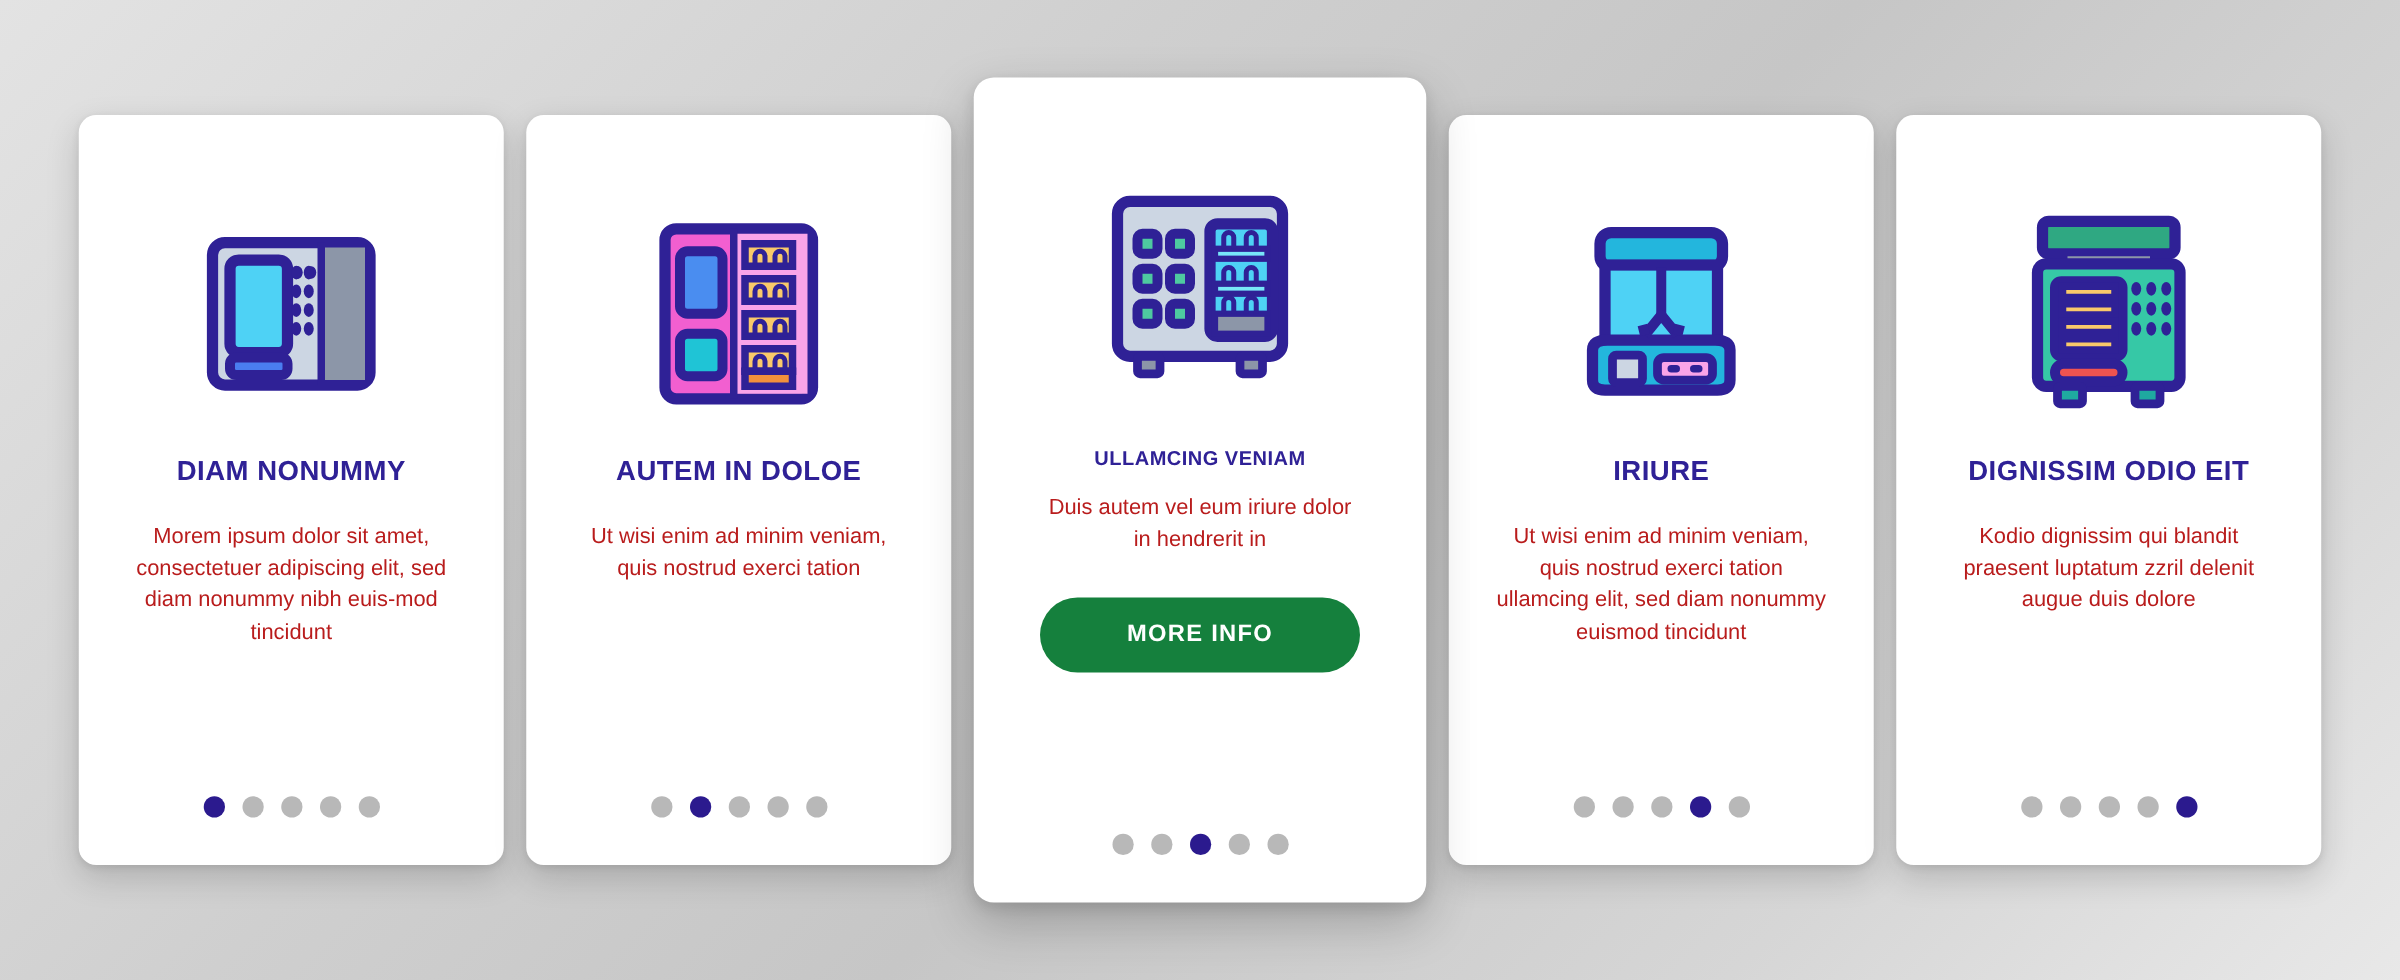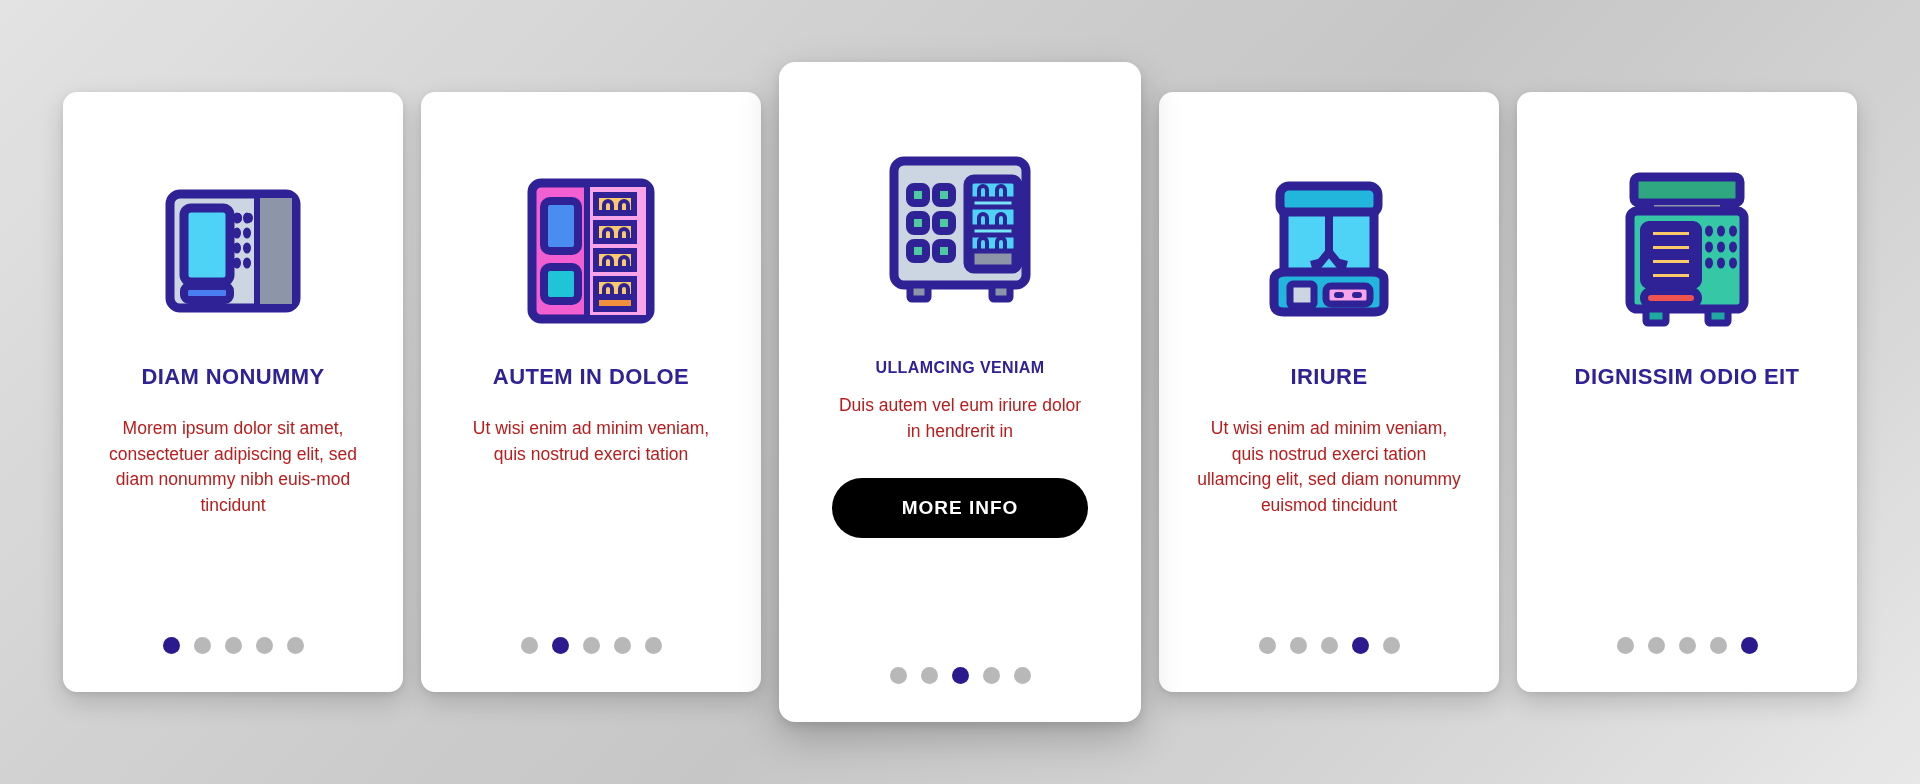--- a/index.html
+++ b/index.html
@@ -78,21 +78,21 @@
     line-height: 1.45;
     text-align: center;
     margin-top: 26px;
     max-width: 270px;
   }
   .card.featured .card-body { max-width: 260px; margin-top: 16px; }
 
   
   .cta-button {
     margin-top: 34px;
-    background: #000000;
+    background: #15803d;
     color: #ffffff;
     border: none;
     border-radius: 40px;
     font-family: "Liberation Sans", sans-serif;
     font-size: 19px;
     font-weight: bold;
     letter-spacing: 1px;
     padding: 19px 46px;
     cursor: pointer;
     min-width: 256px;
@@ -295,20 +295,21 @@
             <ellipse cx="109" cy="94" rx="4" ry="5.5"></ellipse>
             <ellipse cx="121" cy="94" rx="4" ry="5.5"></ellipse>
     </g>
     <g fill="#1fa9a0" stroke="#2f2196" stroke-width="7">
       <rect x="34" y="140" width="20" height="14" rx="2"></rect>
       <rect x="96" y="140" width="20" height="14" rx="2"></rect>
     </g>
   </svg>
 </div>
       <div class="card-title">DIGNISSIM ODIO EIT</div>
+      <div class="card-body">Kodio dignissim qui blandit praesent luptatum zzril delenit augue duis dolore</div>
       <div class="dots">
         <span class="dot"></span>
         <span class="dot"></span>
         <span class="dot"></span>
         <span class="dot"></span>
         <span class="dot active"></span>
       </div>
     </div>
   </div>
 

